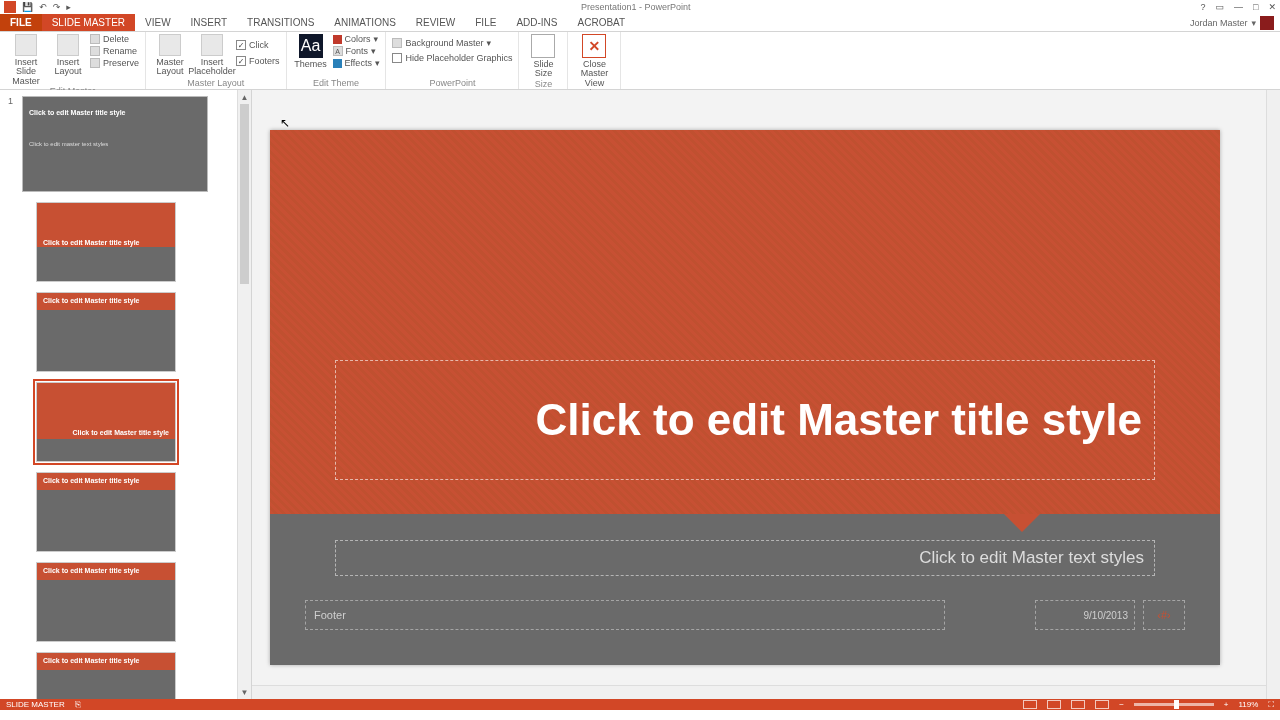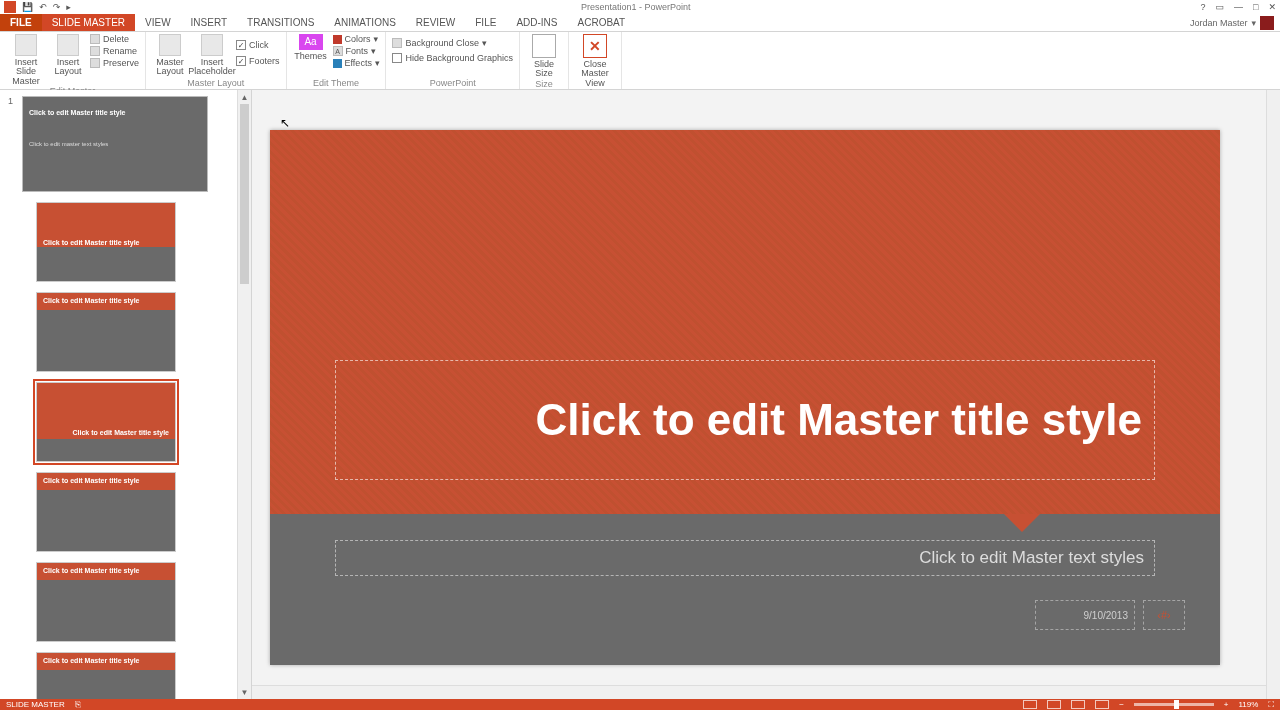--- a/index.html
+++ b/index.html
@@ -26,21 +26,21 @@
 .group { border-right: 1px solid #e5e5e5; padding: 2px 6px 0 6px; display: flex; flex-direction: column; justify-content: space-between; }
 .group-body { display: flex; align-items: flex-start; gap: 4px; }
 .group-label { text-align: center; font-size: 9px; color: #888; padding-bottom: 1px; }
 .bigbtn { display: flex; flex-direction: column; align-items: center; justify-content: flex-end; width: 40px; cursor: pointer; text-align: center; line-height: 1.05; gap: 2px; }
 .bigbtn .ic { width: 22px; height: 22px; background: #e8e8e8; border: 1px solid #ccc; }
 .bigbtn.small { width: 36px; }
 .smallstack { display: flex; flex-direction: column; gap: 2px; }
 .smallbtn { display: flex; align-items: center; gap: 3px; cursor: pointer; white-space: nowrap; }
 .smallbtn .ic { width: 10px; height: 10px; background: #ddd; border: 1px solid #bbb; }
 .check { width: 10px; height: 10px; border: 1px solid #888; display: inline-flex; align-items: center; justify-content: center; font-size: 8px; color: #444; }
-.ic-themes { width: 24px; height: 16px; background: #d946ef; display: flex; align-items: center; justify-content: center; color: #fff; font-size: 10px; }
+.ic-themes { width: 24px; height: 24px; background: #0f172a; display: flex; align-items: center; justify-content: center; color: #fff; font-size: 16px; }
 .ic-close { width: 24px; height: 24px; background: #fff; border: 1px solid #d24726; display: flex; align-items: center; justify-content: center; color: #d24726; font-size: 14px; font-weight: bold; }
 .ic-slide { width: 24px; height: 24px; background: #fff; border: 1px solid #aaa; }
 
 
 .workspace { display: flex; height: 609px; }
 .thumb-pane { width: 252px; background: #fff; border-right: 1px solid #d4d4d4; position: relative; overflow: hidden; }
 .thumb-scroll { position: absolute; right: 0; top: 0; bottom: 0; width: 14px; background: #f0f0f0; border-left: 1px solid #ddd; }
 .thumb-scroll .up, .thumb-scroll .down { height: 14px; display: flex; align-items: center; justify-content: center; font-size: 8px; color: #666; cursor: pointer; }
 .thumb-scroll .track { position: absolute; top: 14px; bottom: 14px; left: 0; right: 0; }
 .thumb-scroll .handle { position: absolute; left: 2px; right: 2px; top: 0; height: 180px; background: #cdcdcd; }
@@ -200,26 +200,26 @@
       </div>
     </div>
     <div class="group-label">Edit Theme</div>
   </div>
 
   <div class="group">
     <div class="group-body">
       <div class="smallstack" style="padding-top:4px; gap:5px">
         <div class="smallbtn">
             <span class="ic"></span>
-            <span>Background Close</span>
+            <span>Background Master</span>
             <span> ▾</span>
           </div>
         <div class="smallbtn">
             <span class="check"></span>
-            <span>Hide Background Graphics</span>
+            <span>Hide Placeholder Graphics</span>
           </div>
       </div>
     </div>
     <div class="group-label">PowerPoint</div>
   </div>
 
   <div class="group">
     <div class="group-body">
       <div class="bigbtn small">
         <div class="ic-slide"></div>
@@ -289,20 +289,23 @@
   <div class="editor">
     <div class="cursor-arrow">↖</div>
     <div class="slide-canvas">
       <div class="orange-top"></div>
       <div class="pointer-notch"></div>
       <div class="title-ph">
         <span>Click to edit Master title style</span>
       </div>
       <div class="sub-ph">
         <span>Click to edit Master text styles</span>
+      </div>
+      <div class="footer-ph">
+        <span>Footer</span>
       </div>
       <div class="date-ph">
         <span>9/10/2013</span>
       </div>
       <div class="num-ph">
         <span>‹#›</span>
       </div>
     </div>
     <div class="editor-scroll-v"></div>
     <div class="editor-scroll-h-area"></div>

